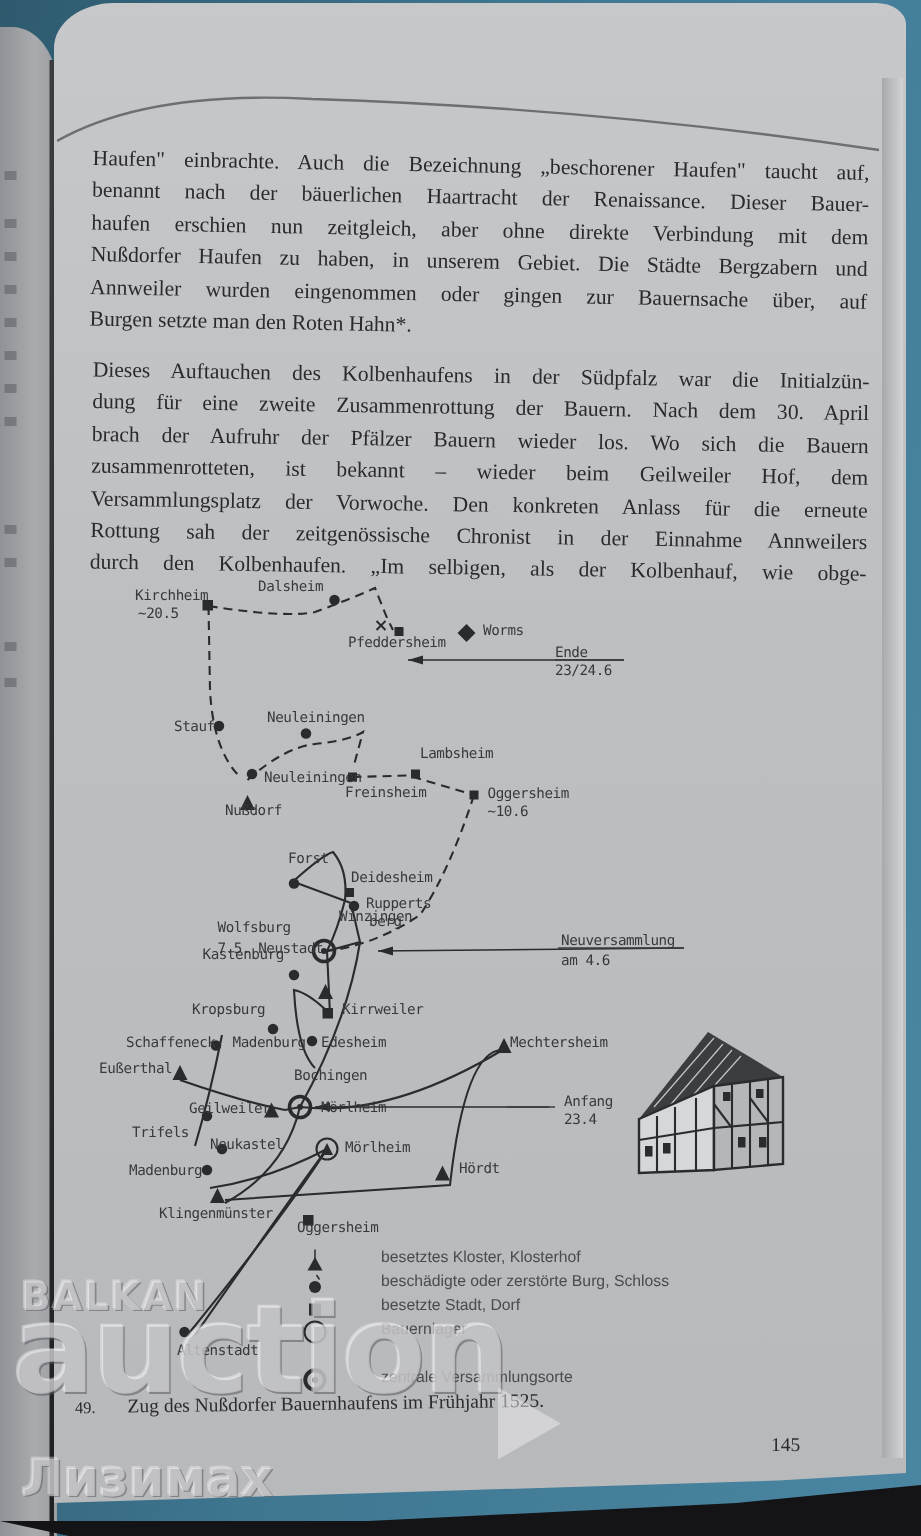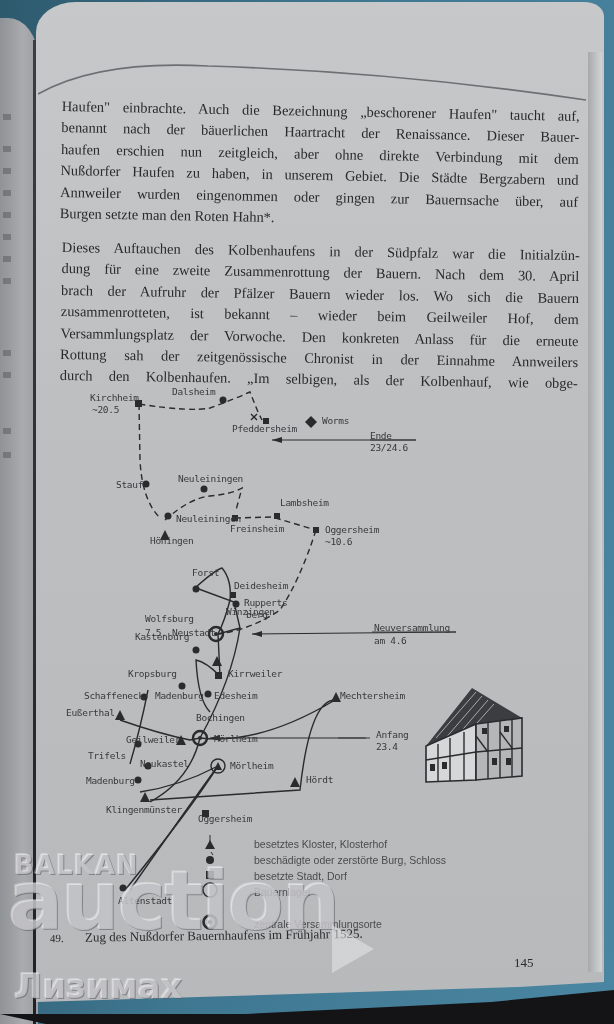--- a/index.html
+++ b/index.html
@@ -46,21 +46,21 @@
   #para1 { top:96px; transform: rotate(1.1deg); transform-origin:left top; }
   #para2 { top:237px; transform: rotate(0.9deg); transform-origin:left top; }
   .map-label {
     position:absolute; font-family:"DejaVu Sans Mono", monospace; font-size:9.5px;
     color:#38393b; letter-spacing:-0.3px; white-space:nowrap;
   }
   .legend {
     position:absolute; left:200px; top:832px; width:300px;
   }
   .legend-row {
-    position:absolute; left:0; height:18px; display:flex; align-items:flex-end;
+    position:absolute; left:0; height:18px; display:flex; align-items:flex-start;
   }
   .legend-sym { width:20px; height:16px; display:flex; align-items:center; justify-content:center; }
   .legend-text {
     margin-left:34px; font-family:"Liberation Sans", sans-serif; font-size:10.5px; color:#4a4b4d;
     white-space:nowrap;
   }
   .caption {
     position:absolute; left:50px; top:928px; font-size:13px; color:#2c2c2e;
     transform: rotate(-0.8deg); white-space:nowrap;
   }
@@ -232,21 +232,21 @@
   <span class="map-label" style="left:90px;top:392px">Kirchheim</span>
   <span class="map-label" style="left:92px;top:404px">~20.5</span>
   <span class="map-label" style="left:172px;top:386px">Dalsheim</span>
   <span class="map-label" style="left:232px;top:423px">Pfeddersheim</span>
   <span class="map-label" style="left:322px;top:415px">Worms</span>
   <span class="map-label" style="left:370px;top:430px">Ende</span>
   <span class="map-label" style="left:370px;top:442px">23/24.6</span>
   <span class="map-label" style="left:116px;top:479px">Stauf</span>
   <span class="map-label" style="left:178px;top:473px">Neuleiningen</span>
   <span class="map-label" style="left:176px;top:513px">Neuleiningen</span>
-  <span class="map-label" style="left:150px;top:535px">Höningen</span>
+  <span class="map-label" style="left:150px;top:535px">Nußdorf</span>
   <span class="map-label" style="left:280px;top:497px">Lambsheim</span>
   <span class="map-label" style="left:230px;top:523px">Freinsheim</span>
   <span class="map-label" style="left:325px;top:524px">Oggersheim</span>
   <span class="map-label" style="left:325px;top:536px">~10.6</span>
   <span class="map-label" style="left:192px;top:567px">Forst</span>
   <span class="map-label" style="left:234px;top:580px">Deidesheim</span>
   <span class="map-label" style="left:244px;top:597px">Rupperts</span>
   <span class="map-label" style="left:246px;top:609px">berg</span>
   <span class="map-label" style="left:145px;top:613px">Wolfsburg</span>
   <span class="map-label" style="left:145px;top:627px">7.5. Neustadt</span>

